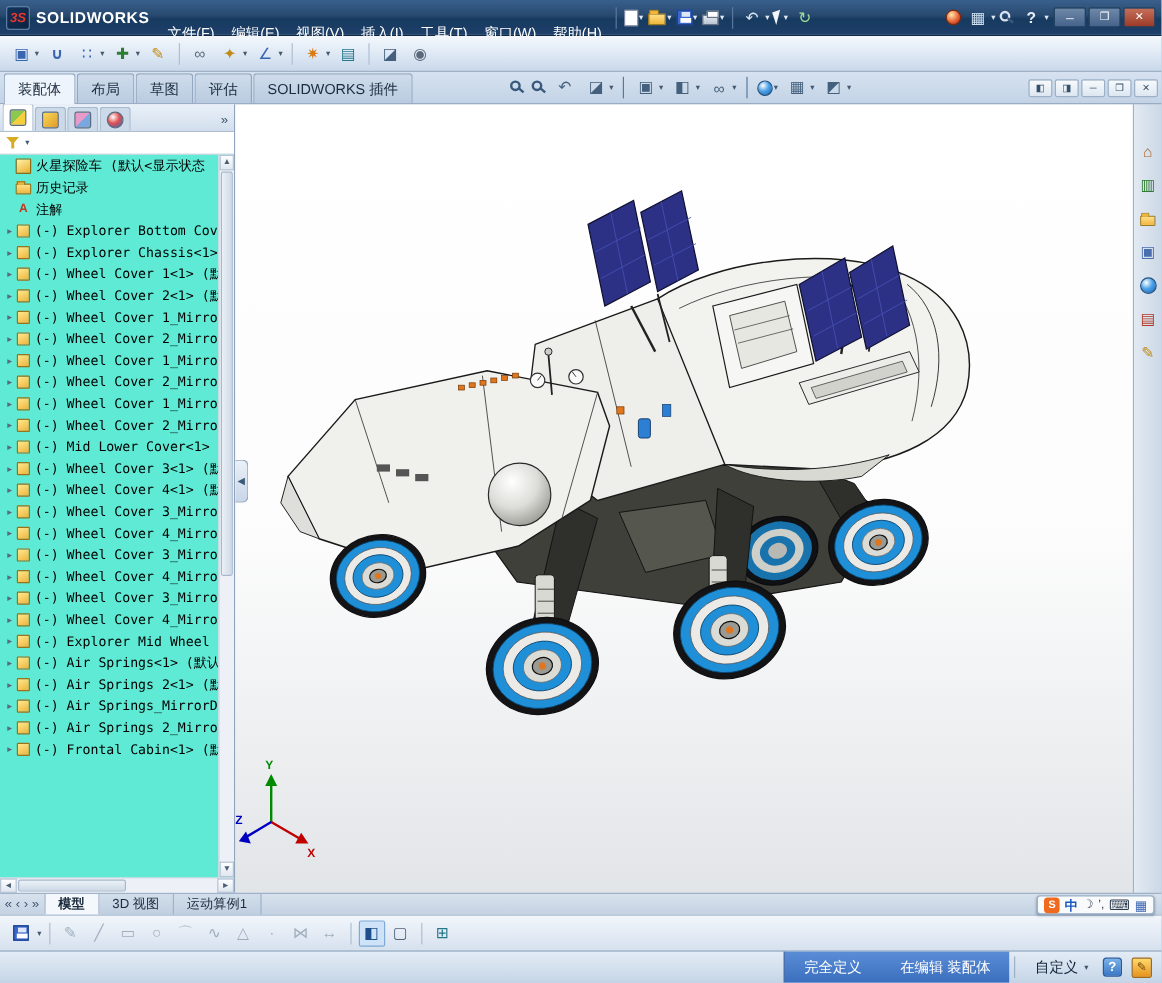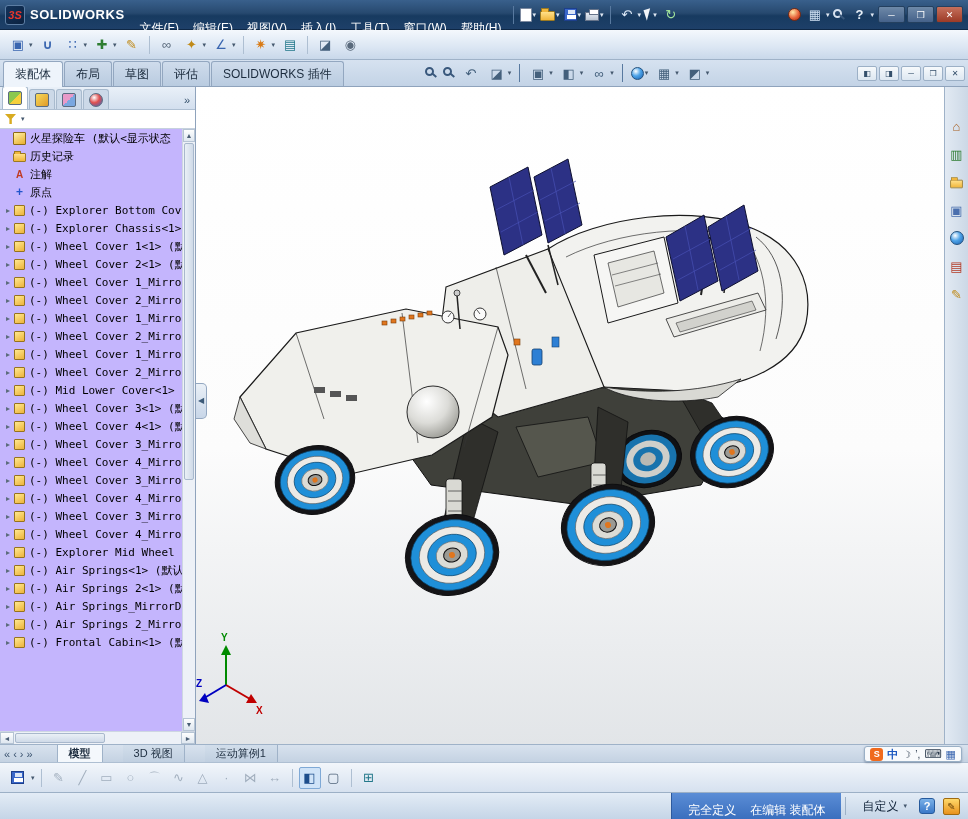--- a/index.html
+++ b/index.html
@@ -60,21 +60,21 @@
 .fm-tab{width:26px;height:20px;display:flex;align-items:center;justify-content:center;border:1px solid #a8bacd;border-bottom:none;border-radius:3px 3px 0 0;background:#ccd9e8;margin-right:1px;}
 .fm-tab.active{background:#fff;height:23px;}
 .fmti{width:14px;height:14px;border-radius:2px;border:1px solid #5a6c80;}
 .fmti.t1{background:linear-gradient(135deg,#8cc84e 0 50%,#f5d03c 50% 100%);}
 .fmti.t2{background:linear-gradient(135deg,#f7da5a,#e09a28);}
 .fmti.t3{background:linear-gradient(135deg,#e89ac8 0 50%,#7aa7e0 50% 100%);}
 .fmti.t4{background:radial-gradient(circle at 35% 30%,#fff,#e05050 45%,#3565c0);border-radius:50%;}
 .fm-chevron{margin-left:auto;margin-right:5px;color:#34506c;font-size:11px;padding-bottom:3px;}
 .filter-row{height:19px;flex:none;background:#fff;border-bottom:1px solid #c6d1de;display:flex;align-items:center;padding:0 5px;gap:4px;}
 .funnel{width:11px;height:10px;background:#d8ab20;clip-path:polygon(0 0,100% 0,62% 48%,62% 100%,40% 100%,40% 48%);}
-.tree-wrap{flex:1;position:relative;background:#c4b5fd;overflow:hidden;}
+.tree-wrap{flex:1;position:relative;background:#5eead4;overflow:hidden;}
 .tree{position:absolute;left:0;top:0;right:13px;bottom:0;overflow:hidden;}
 .tree-row{height:18px;display:flex;align-items:center;padding-left:3px;white-space:nowrap;overflow:hidden;}
 .tree-row .exp{width:10px;flex:none;font-size:8px;color:#5a6a7a;text-align:center;}
 .tlabel{font-family:"DejaVu Sans Mono","Liberation Mono",monospace;font-size:11px;color:#000;}
 .tic{width:13px;height:13px;flex:none;margin-right:4px;display:flex;align-items:center;justify-content:center;font-size:11px;}
 .tic.asm{background:linear-gradient(150deg,#fff2a8,#e8ae2e);border:1px solid #8d6a16;border-radius:1px;}
 .tic.part{background:linear-gradient(150deg,#ffe98e,#edb33c);border:1px solid #97731d;border-radius:1px;width:11px;height:11px;margin-left:1px;}
 .tic.folder{background:linear-gradient(#ffe08a,#f0b63c);border:1px solid #9c7a22;height:9px;width:13px;border-radius:1px;position:relative;margin-top:3px;}
 .tic.folder::before{content:"";position:absolute;top:-3px;left:0;width:5px;height:2px;background:#f0b63c;border:1px solid #9c7a22;border-bottom:none;}
 .tic.plane::before{content:"◇";color:#64798f;}
@@ -95,39 +95,39 @@
 .collapse{position:absolute;top:45%;left:0;width:11px;height:36px;background:linear-gradient(#eaf0f7,#c8d6e8);border:1px solid #93a7c0;border-left:none;border-radius:0 5px 5px 0;display:flex;align-items:center;justify-content:center;font-size:8px;color:#3c5a78;z-index:3;}
 
 .taskpane{width:24px;flex:none;background:linear-gradient(90deg,#e2eaf3,#ccd8e6);border-left:1px solid #9fb2c8;display:flex;flex-direction:column;align-items:center;padding-top:30px;gap:10px;}
 .tp{width:18px;height:18px;display:flex;align-items:center;justify-content:center;font-size:13px;}
 .tp .ic-folder{transform:scale(.85);}
 .tp .ic-ball{width:14px;height:14px;}
 
 
 .bottom-tabs{height:18px;flex:none;background:linear-gradient(#d8e2ee,#c4d2e2);display:flex;align-items:stretch;border-top:1px solid #9fb2c8;position:relative;}
 .navs{display:flex;align-items:center;padding:0 4px;gap:3px;color:#3c5470;font-size:11px;}
-.btab{padding:0 11px;font-size:11px;border-right:1px solid #9fb2c8;background:linear-gradient(#d2deeb,#c0cfe0);display:flex;align-items:center;color:#1c2c3e;white-space:nowrap;margin-left:20px;}
+.btab{padding:0 11px;font-size:11px;border-right:1px solid #9fb2c8;background:linear-gradient(#d2deeb,#c0cfe0);display:flex;align-items:center;color:#1c2c3e;white-space:nowrap;}
 .btab.active{background:#f4f8fc;font-weight:bold;border-left:1px solid #9fb2c8;}
 .langbar{position:absolute;right:6px;top:1px;height:16px;display:flex;align-items:center;gap:4px;background:#f8fafc;border:1px solid #9ab0c6;border-radius:3px;padding:0 5px;box-shadow:0 1px 2px rgba(40,60,90,.35);}
 .lb{font-size:10px;color:#2a3a4c;display:flex;align-items:center;justify-content:center;}
 .lb.sogou{width:13px;height:13px;background:#f06a1d;color:#fff;border-radius:3px;font-weight:bold;font-size:9px;}
 .lb.zh{color:#1a57c0;font-weight:bold;font-size:11px;}
 .lb.kbd{font-size:12px;}
 .lb.tool{color:#3a66b0;font-size:11px;}
 
 
 .bottom-toolbar{height:30px;flex:none;background:linear-gradient(#f2f6fb,#d6e1ef);border-top:1px solid #aebfd2;display:flex;align-items:center;padding:0 6px;gap:2px;}
 .bi{width:22px;height:22px;display:flex;align-items:center;justify-content:center;color:#51657b;font-size:13px;border-radius:2px;flex:none;}
 .bi.disabled{opacity:.45;}
 .bi.pressed{background:#cfe3f8;border:1px solid #7fa9d6;color:#1e4e8c;}
 
 
 .status-bar{height:27px;flex:none;background:linear-gradient(#e3ecf6,#c5d5e7);border-top:1px solid #9cb0c6;display:flex;align-items:center;padding-left:8px;font-size:12px;}
 .sb-right{margin-left:auto;display:flex;align-items:center;height:100%;}
-.sb-blue{background:linear-gradient(#5b8dd6,#3a6fbe);color:#fff;display:flex;align-items:flex-end;height:100%;padding:0 16px;gap:14px;border-left:1px solid #2d5a9e;}
+.sb-blue{background:linear-gradient(#5b8dd6,#3a6fbe);color:#fff;display:flex;align-items:center;height:100%;padding:0 16px;gap:32px;border-left:1px solid #2d5a9e;}
 .sb-custom{display:flex;align-items:center;gap:4px;padding:0 12px;color:#12243a;}
 .sb-help{width:16px;height:16px;border-radius:3px;background:linear-gradient(#7ab1e8,#3a78c8);border:1px solid #275a9c;color:#fff;font-weight:bold;font-size:11px;display:flex;align-items:center;justify-content:center;}
 .sb-badge{width:17px;height:17px;background:linear-gradient(#ffd96a,#e8921d);border:1px solid #a06a10;border-radius:2px;margin:0 8px;display:flex;align-items:center;justify-content:center;font-size:10px;color:#6a4408;}
 .sb-div{width:1px;height:18px;background:#9cb0c6;margin:0 4px;}
 </style>
 </head>
 <body>
 
 <div class="app">
 
@@ -352,25 +352,20 @@
 
             <div class="tree-row">
               <span class="exp"></span>
               <span class="tic ann"></span>
               <span class="tlabel">注解</span>
             </div>
 
 
 
 
-            <div class="tree-row">
-              <span class="exp"></span>
-              <span class="tic origin"></span>
-              <span class="tlabel">原点</span>
-            </div>
 
             <div class="tree-row">
               <span class="exp">▸</span>
               <span class="tic part"></span>
               <span class="tlabel">(-) Explorer Bottom Cov</span>
             </div>
 
             <div class="tree-row">
               <span class="exp">▸</span>
               <span class="tic part"></span>

